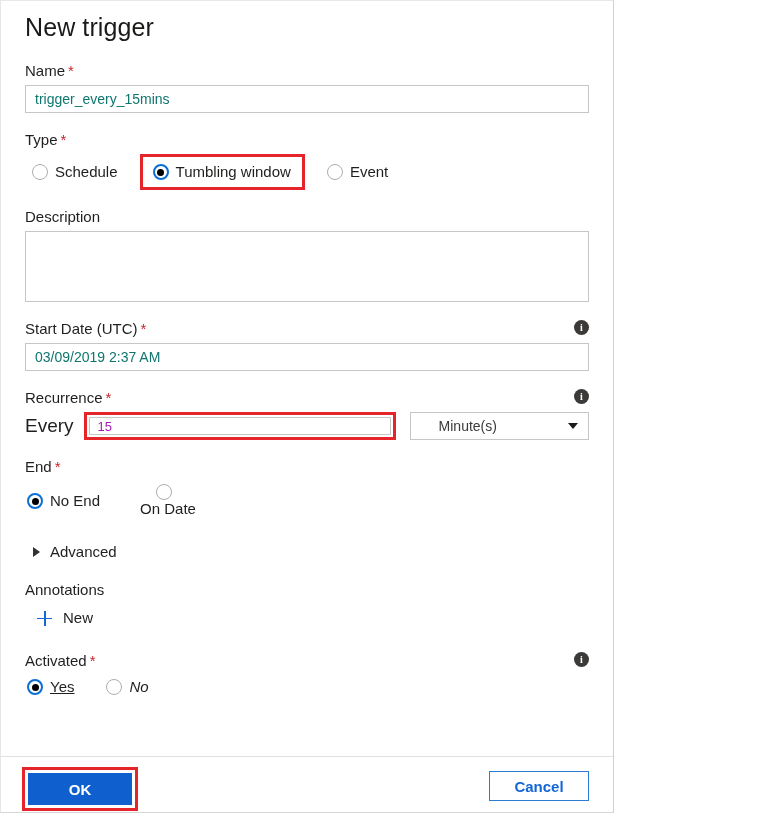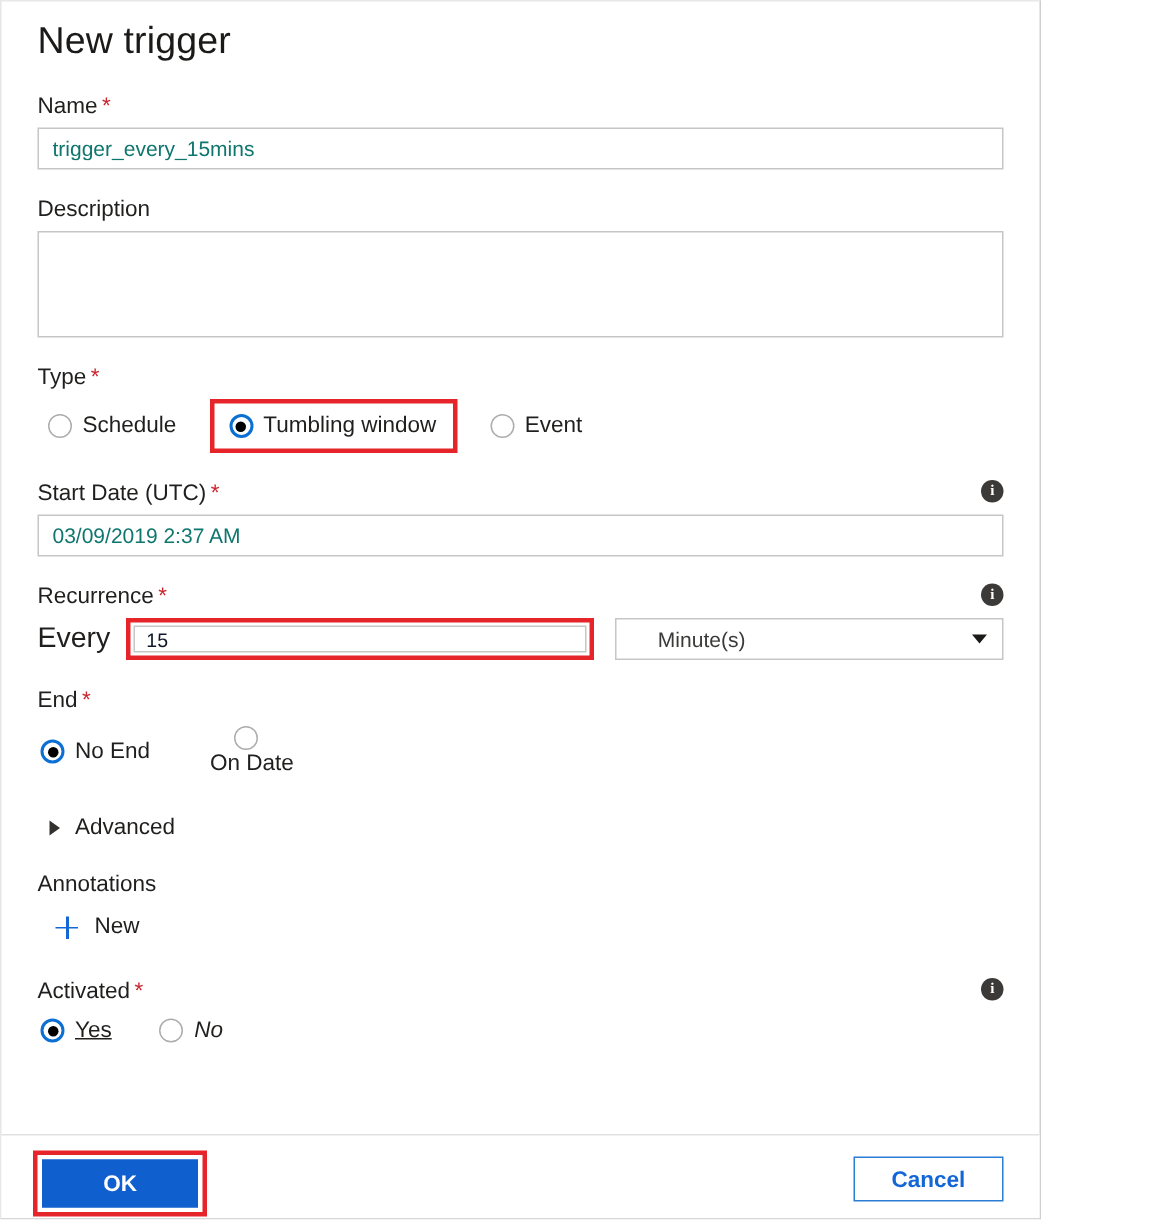--- a/index.html
+++ b/index.html
@@ -10,21 +10,21 @@
   body {
     width: 770px;
     height: 813px;
     font-family: "Liberation Sans", sans-serif;
     color: #201f1e;
     overflow: hidden;
   }
 
   .panel {
     position: relative;
-    width: 694px;
+    width: 614px;
     height: 813px;
     box-sizing: border-box;
     background: #ffffff;
     border-left: 1px solid #e6e6e6;
     border-right: 1px solid #d0d0d0;
     border-top: 1px solid #e8e8e8;
     border-bottom: 1px solid #d6d6d6;
   }
 
   .panel-body {
@@ -199,21 +199,21 @@
   }
   .recur-input {
     display: block;
     width: 100%;
     height: 100%;
     box-sizing: border-box;
     border: 1px solid #c8c6c4;
     background: #ffffff;
     font-family: "Liberation Sans", sans-serif;
     font-size: 13px;
-    color: #0f172a;
+    color: #a21caf;
     padding: 0 8px;
     outline: none;
   }
   .recur-select {
     margin-left: 14px;
     flex: 1 1 auto;
     height: 28px;
     box-sizing: border-box;
     border: 1px solid #c8c6c4;
     background: #ffffff;
@@ -350,40 +350,40 @@
   <div class="panel-body">
 
     <h1 class="page-title">New trigger</h1>
 
     <div class="field">
       <span class="field-label"><span>Name</span><span class="req">*</span></span>
       <input class="text-input" type="text" value="trigger_every_15mins" style="">
     </div>
 
     <div class="field">
-      <span class="field-label">Description</span>
-      <textarea class="text-area" style=""></textarea>
-    </div>
-
-    <div class="field">
       <span class="field-label"><span>Type</span><span class="req">*</span></span>
       <div class="radio-row type-row">
         <div class="radio-opt opt-schedule">
           <span class="radio-mark"></span>
           <span class="radio-text">Schedule</span>
         </div>
         <div class="radio-opt opt-tumbling checked hl-box">
           <span class="radio-mark"></span>
           <span class="radio-text">Tumbling window</span>
         </div>
         <div class="radio-opt opt-event">
           <span class="radio-mark"></span>
           <span class="radio-text">Event</span>
         </div>
       </div>
+    </div>
+
+    <div class="field">
+      <span class="field-label">Description</span>
+      <textarea class="text-area" style=""></textarea>
     </div>
 
     <div class="field">
       <span class="field-label"><span>Start Date (UTC)</span><span class="req">*</span></span>
       <div class="info-icon">i</div>
       <input class="text-input" type="text" value="03/09/2019 2:37 AM" style="">
     </div>
 
     <div class="field">
       <span class="field-label"><span>Recurrence</span><span class="req">*</span></span>

